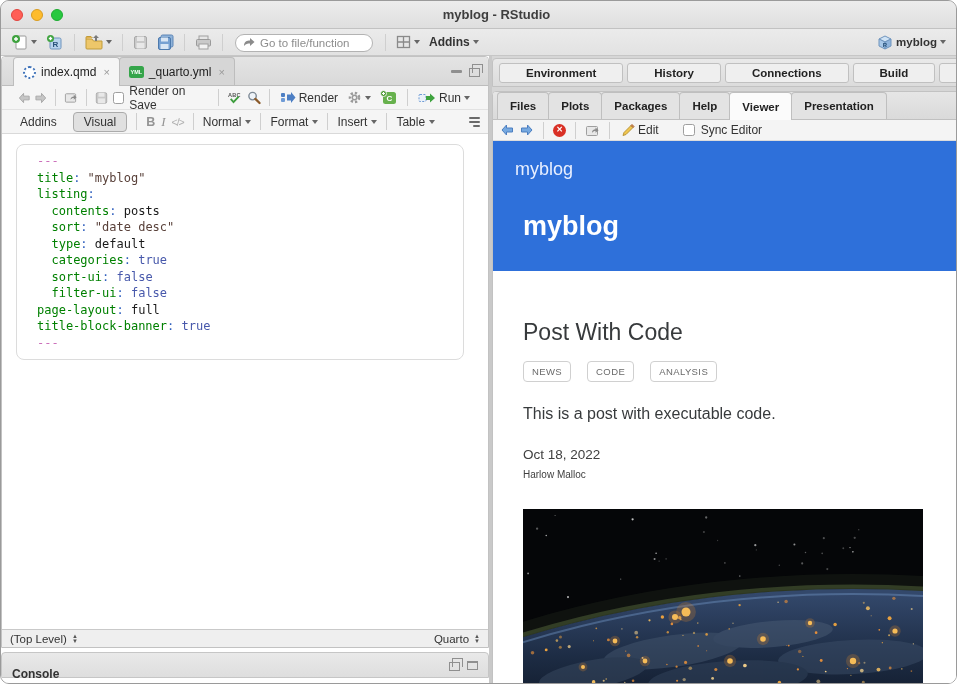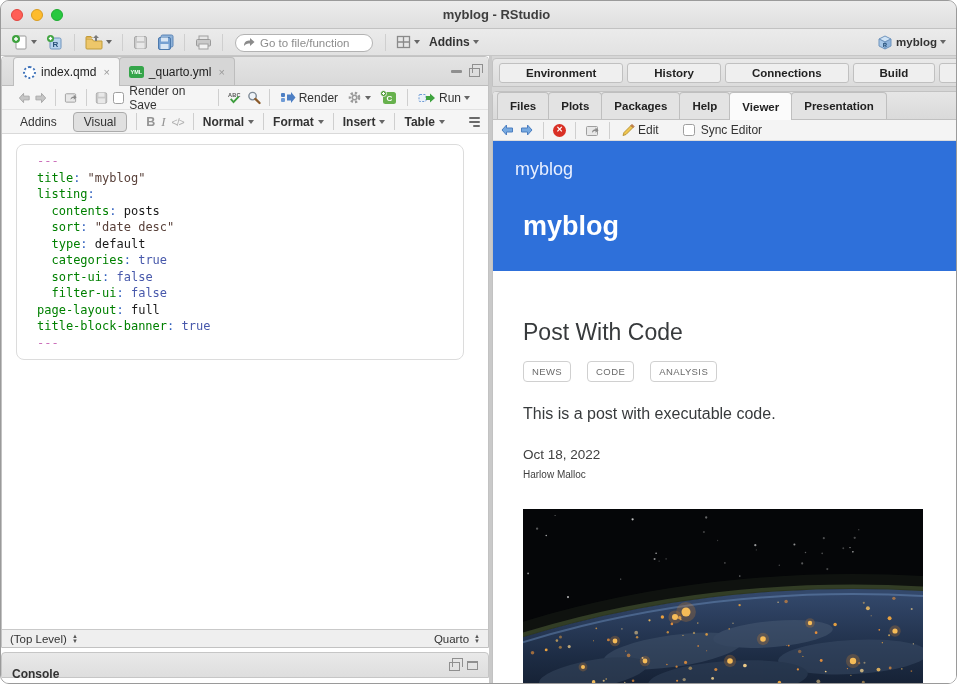--- a/index.html
+++ b/index.html
@@ -64,21 +64,21 @@
   .ed-toolbar { height:24px; flex:0 0 24px; background:#f5f5f5; border-bottom:1px solid #e2e2e2;
     display:flex; align-items:center; padding:0 16px; gap:5px; font-size:12px; color:#333; }
   .ed-format { height:24px; flex:0 0 24px; background:#f5f5f5; border-bottom:1px solid #d9d9d9;
     display:flex; align-items:center; padding:0 8px; gap:6px; font-size:12px; color:#333; }
   .cb { width:12px; height:12px; border:1px solid #9f9f9f; border-radius:2.5px; background:#fff; display:inline-block; }
   .mode-btn { padding:2px 10px; font-size:12px; color:#333; border-radius:4px; }
   .mode-btn.active { background:#e0e0e0; border:1px solid #ababab; }
   .fmt-b { font-weight:bold; color:#949494; font-size:12.5px; }
   .fmt-i { font-style:italic; font-family:"Liberation Serif",serif; color:#949494; font-size:13px; }
   .fmt-code { color:#b0b0b0; font-size:10.5px; letter-spacing:-1px; }
-  .menu-btn { display:flex; align-items:center; gap:4px;font-weight:bold; }
+  .menu-btn { display:flex; align-items:center; gap:4px; }
   .outline-ic { margin-left:auto; display:flex; flex-direction:column; align-items:flex-end; gap:2px; }
   .outline-ic i { display:block; height:2px; background:#6a6a6a; border-radius:1px; }
 
   .ed-body { flex:1; background:#fff; overflow:hidden; }
   .yaml-box { margin:10px 24px 0 14px; border:1px solid #dcdcdc; border-radius:8px;
     padding:8px 8px 8px 20px; font-family:"DejaVu Sans Mono", monospace; font-size:12px; line-height:16.5px; }
   .cl { white-space:pre; }
 
   .ed-status { height:18px; flex:0 0 18px; background:#efefef; border-top:1px solid #c9c9c9;
     display:flex; align-items:center; font-size:11.5px; color:#333; padding:0 8px; }

